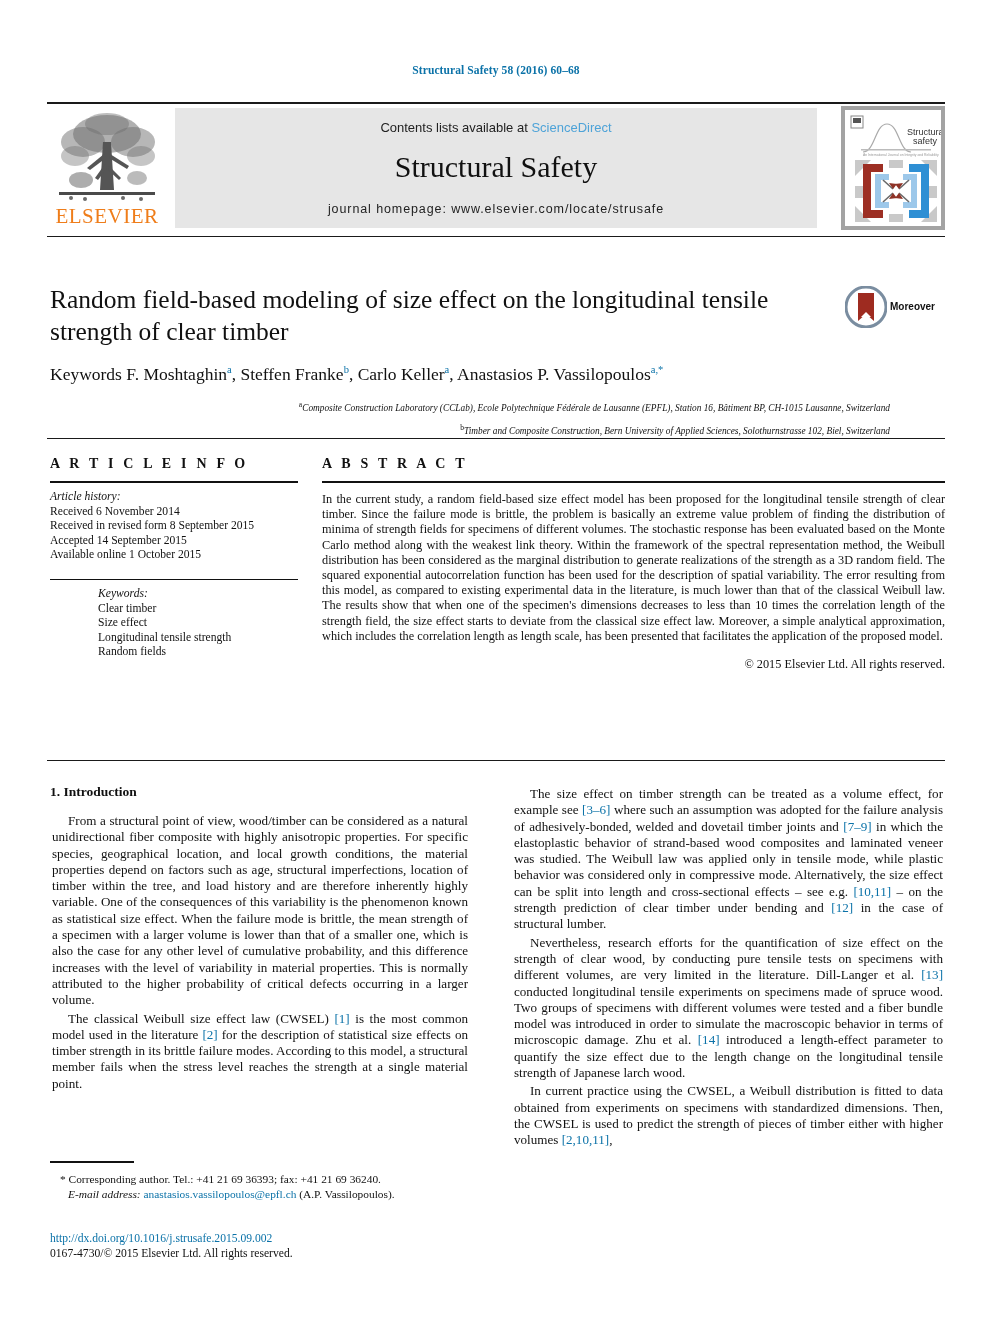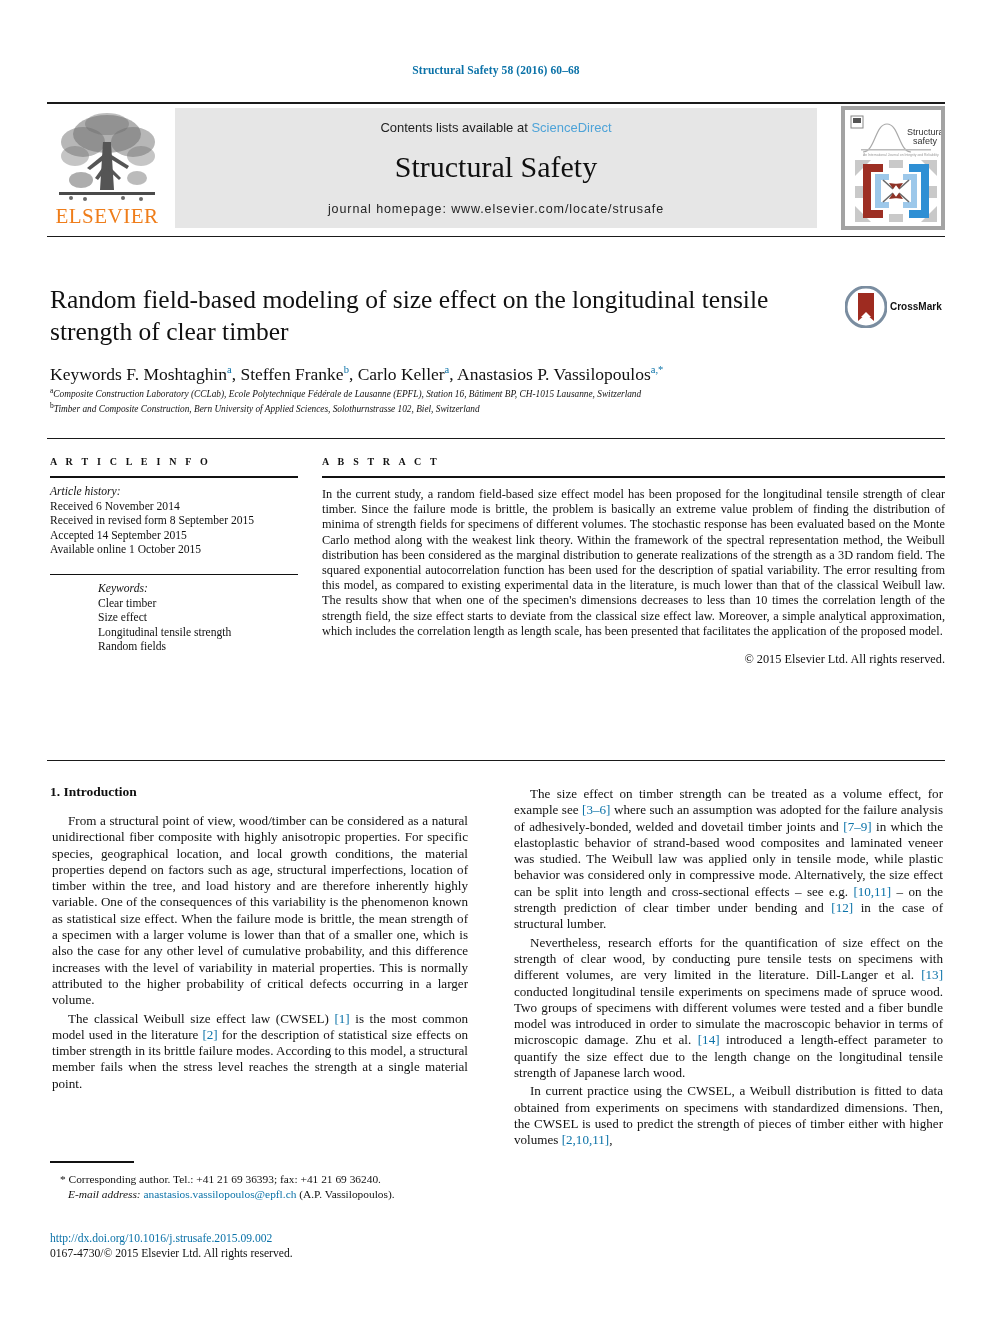--- a/index.html
+++ b/index.html
@@ -145,26 +145,28 @@
     font-family: "Liberation Serif", serif;
     font-size: 17.5px;
     color: #111;
   }
   .authors sup {
     font-size: 10.5px;
     color: #0b72a8;
     vertical-align: super;
   }
   .affiliations {
+    margin-top: 10px;
     font-family: "Liberation Serif", serif;
     font-style: italic;
     font-size: 9.3px;
-    line-height: 11px;
+    line-height: 19px;
     color: #111;
     width: 840px;
+    text-align: right;
   }
   .affiliations sup {
     font-style: normal;
     font-size: 7.5px;
     vertical-align: super;
   }
   .crossmark {
     position: absolute;
     left: 845px; top: 286px;
     width: 100px;
@@ -197,21 +199,21 @@
     left: 50px; top: 456px;
     width: 248px;
   }
   .col-abs {
     position: absolute;
     left: 322px; top: 456px;
     width: 623px;
   }
   .sec-head {
     font-family: "Liberation Serif", serif;
-    font-size: 10px;
+    font-size: 14px;
     font-weight: bold;
     letter-spacing: 3.2px;
     color: #111;
   }
   .thin-rule {
     height: 2px;
     background: #111;
     margin-top: 9px;
   }
   .hist-block {
@@ -446,21 +448,21 @@
       <div><sup>b</sup><span>Timber and Composite Construction, Bern University of Applied Sciences, Solothurnstrasse 102, Biel, Switzerland</span></div>
     </div>
   </div>
 
   <div class="crossmark">
     <svg class="crossmark-badge" viewBox="0 0 42 42">
       <circle cx="21" cy="21" r="20" fill="#ffffff" stroke="#7a8da0" stroke-width="3"></circle>
       <path d="M13 7 h16 v28 l-8 -7 l-8 7 z" fill="#9e2b20"></path>
       <path d="M21 26 l5 5 h-10 z" fill="#ffffff"></path>
     </svg>
-    <div class="crossmark-label">CrossMark</div>
+    <div class="crossmark-label">Moreover</div>
   </div>
 
   <div class="infoabs-rule"></div>
 
   <div class="col-info">
     <div class="sec-head">A R T I C L E    I N F O</div>
     <div class="thin-rule"></div>
     <div class="hist-block">
       <div class="lab">Article history:</div>
       <div>Received 6 November 2014</div>

